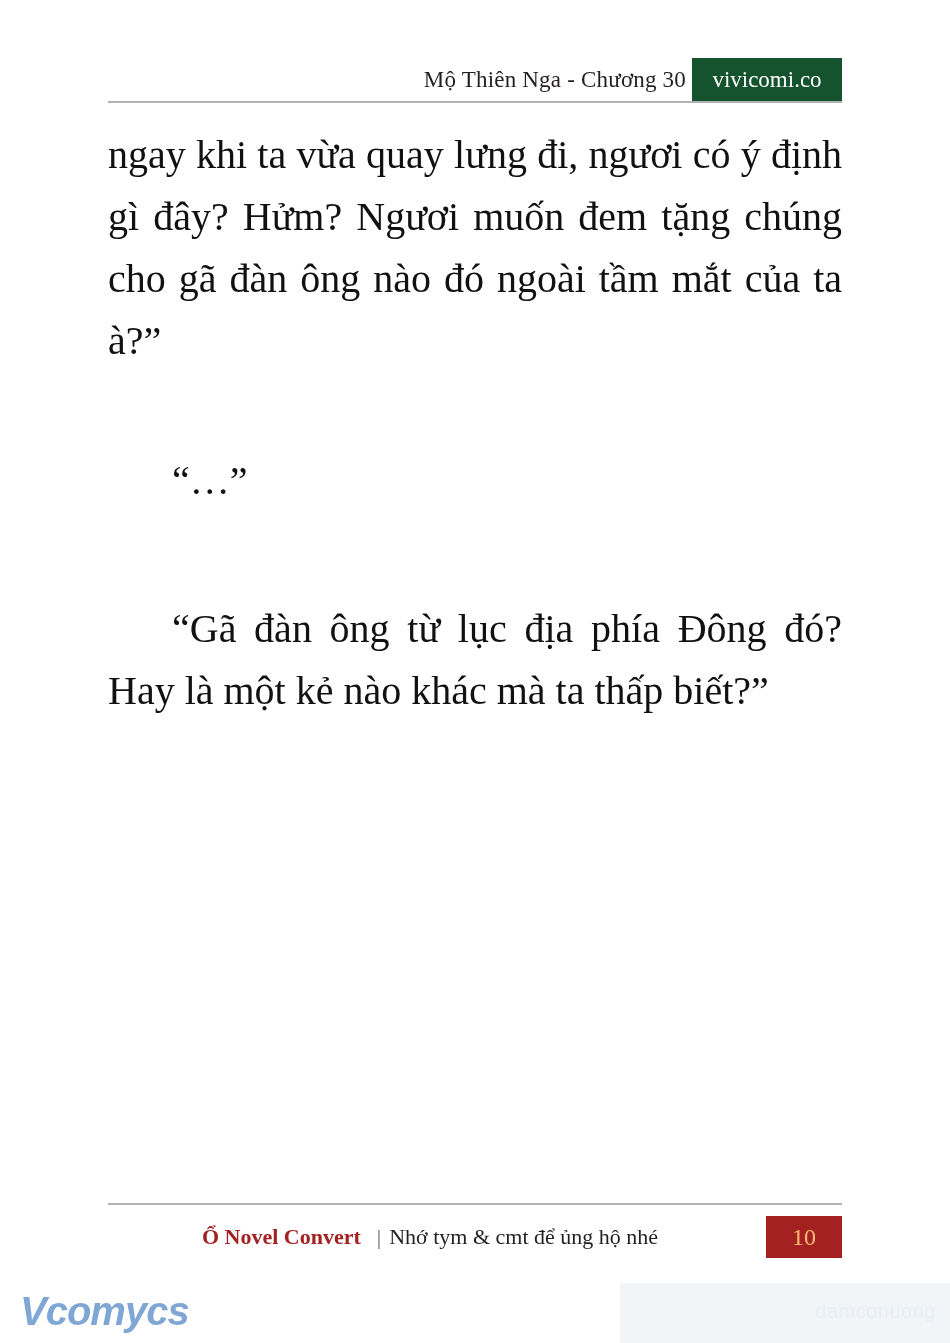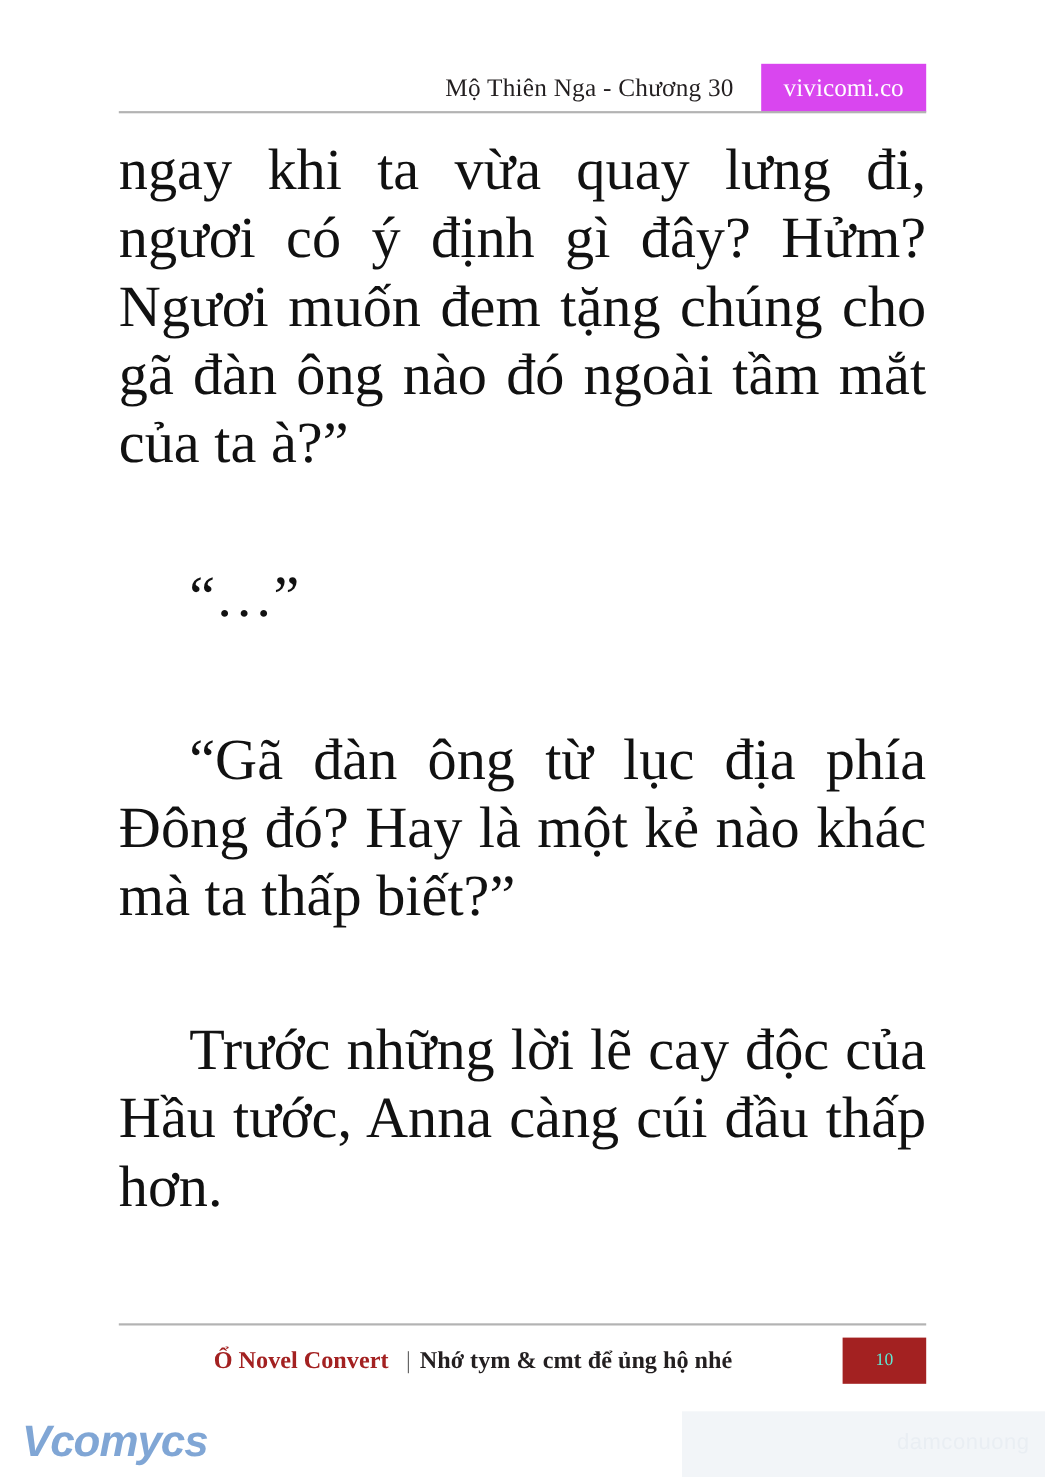--- a/index.html
+++ b/index.html
@@ -37,52 +37,51 @@
     font-family: "Liberation Serif", serif;
     font-size: 23px;
     color: #231f20;
     letter-spacing: 0.2px;
     display: flex;
     align-items: center;
     padding-right: 6px;
     white-space: nowrap;
   }
   .header-badge {
-    background: #d946ef;
+    background: #14532d;
     color: #ffffff;
     font-family: "Liberation Serif", serif;
     font-size: 23px;
     display: flex;
     align-items: center;
     justify-content: center;
     padding: 0 20px;
     min-width: 150px;
     box-sizing: border-box;
-    margin-left: 19px;
   }
   .header-rule {
     position: absolute;
     left: 108px;
     top: 101px;
     width: 734px;
     height: 2px;
     background: #b3b3b3;
   }
 
   
   .content {
     position: absolute;
     left: 108px;
     top: 124px;
     width: 734px;
   }
   p.para {
     margin: 0 0 0 0;
     font-family: "Liberation Serif", serif;
-    font-size: 53px;
+    font-size: 40px;
     line-height: 62px;
     color: #111111;
     text-align: justify;
     text-justify: inter-word;
     hyphens: none;
   }
   p.para.indent {
     text-indent: 64px;
   }
   .gap-md { height: 78px; }
@@ -121,26 +120,25 @@
     color: #a32121;
     font-weight: bold;
     margin-right: 14px;
   }
   .footer-sep {
     color: #666;
     margin: 0 8px 0 2px;
   }
   .footer-note {
     color: #231f20;
-    font-weight: bold;
   }
   .footer-page {
     background: #a32121;
-    color: #5eead4;
-    font-size: 16px;
+    color: #fdba74;
+    font-size: 24px;
     display: flex;
     align-items: center;
     justify-content: center;
     width: 76px;
   }
 
   
   .bottom-bar {
     position: absolute;
     left: 0;
@@ -193,21 +191,20 @@
   </div>
   <div class="header-rule"></div>
 
   <div class="content">
     <p class="para">ngay khi ta vừa quay lưng đi, ngươi có ý định gì đây? Hửm? Ngươi muốn đem tặng chúng cho gã đàn ông nào đó ngoài tầm mắt của ta à?”</p>
     <div class="gap-md"></div>
     <p class="para indent">“…”</p>
     <div class="gap-lg"></div>
     <p class="para indent">“Gã đàn ông từ lục địa phía Đông đó? Hay là một kẻ nào khác mà ta thấp biết?”</p>
     <div class="gap-md"></div>
-    <p class="para indent">Trước những lời lẽ cay độc của Hầu tước, Anna càng cúi đầu thấp hơn.</p>
   </div>
 
   <div class="footer-rule"></div>
   <div class="footer">
     <div class="footer-text">
       <span class="footer-brand">Ổ Novel Convert</span>
       <span class="footer-sep">|</span>
       <span class="footer-note">Nhớ tym &amp; cmt để ủng hộ nhé</span>
     </div>
     <div class="footer-page">10</div>

